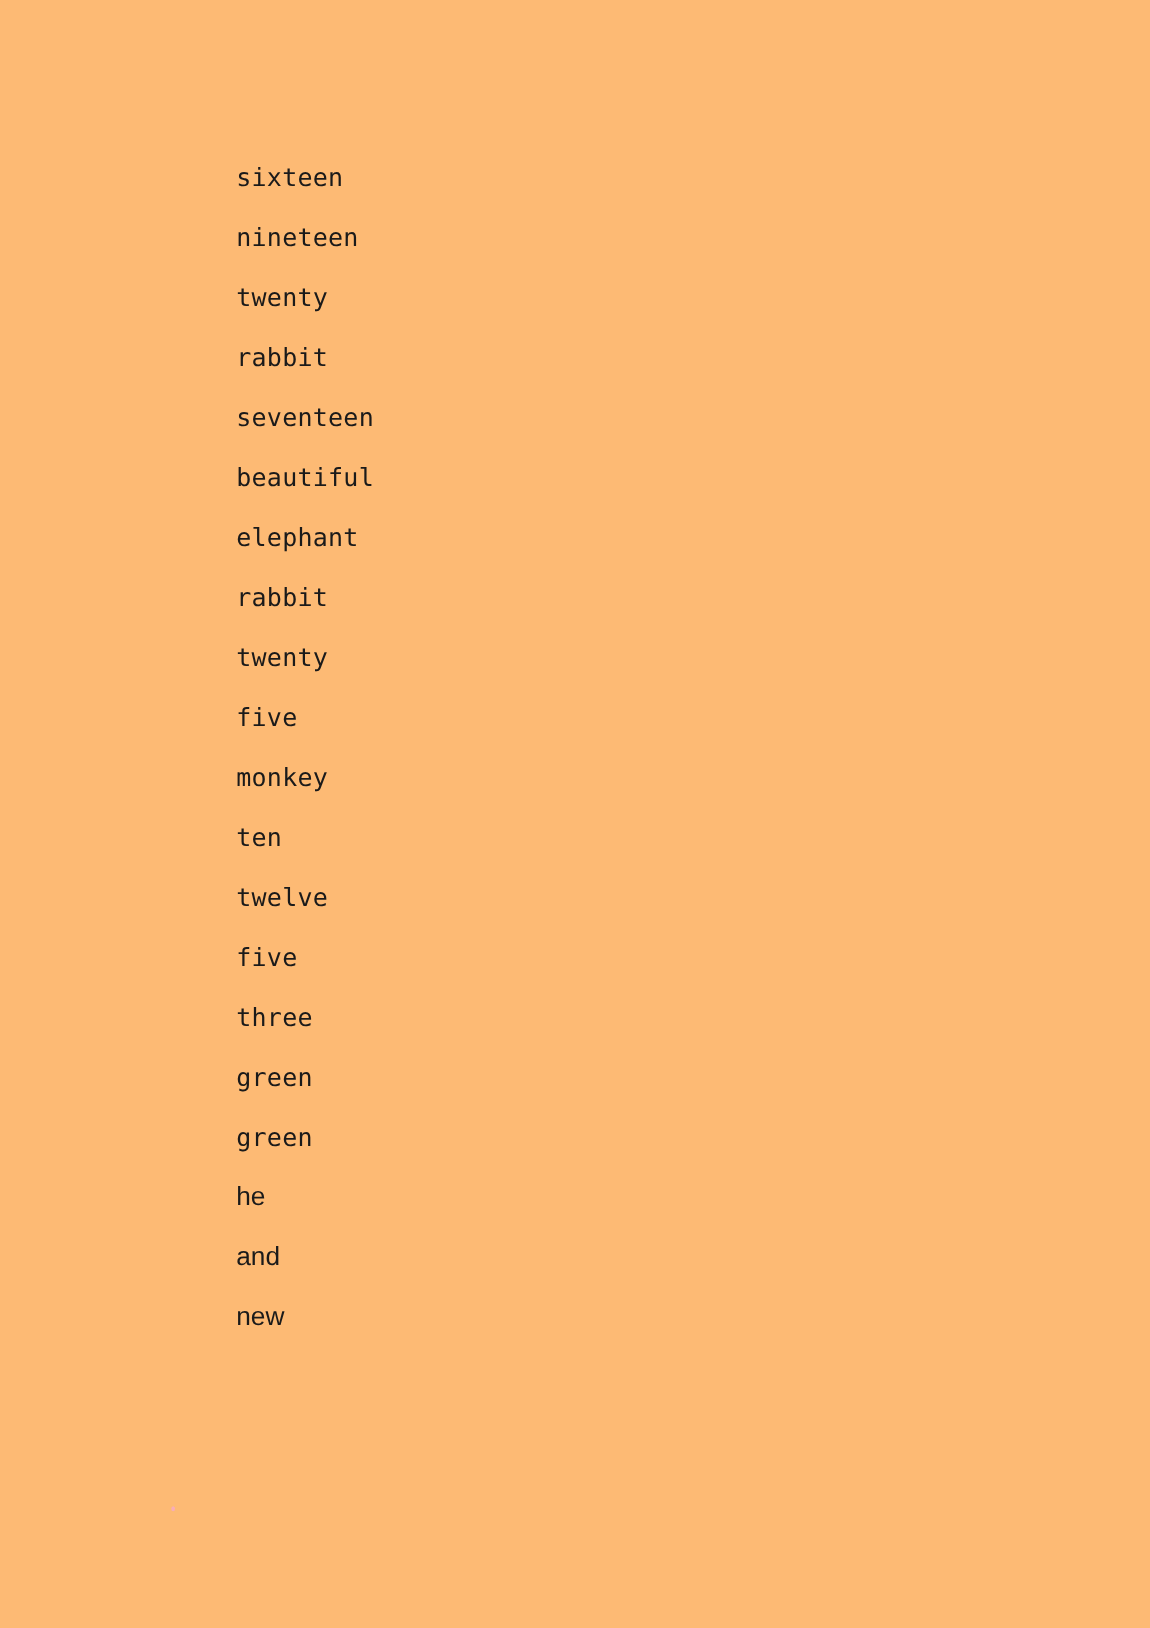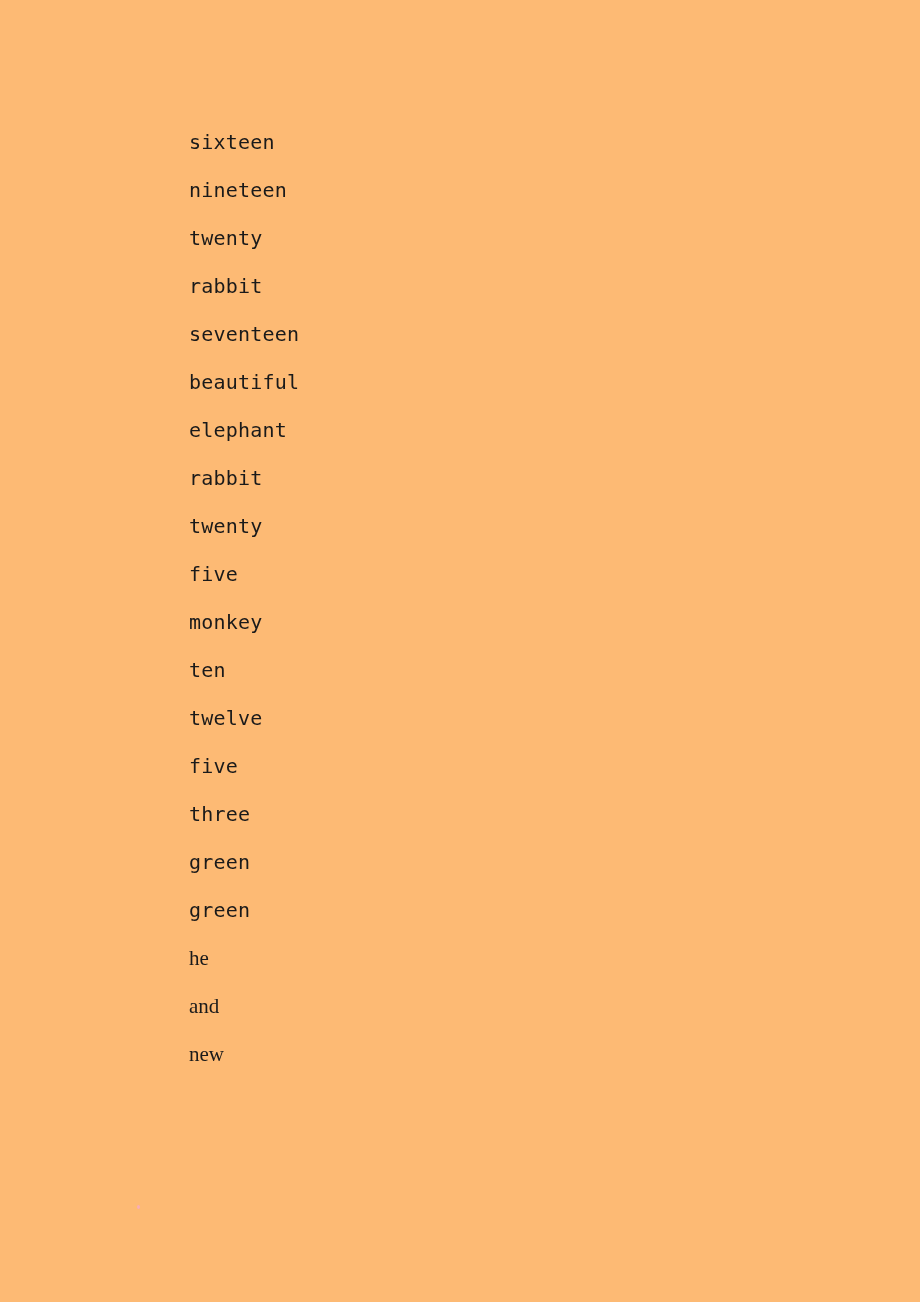--- a/index.html
+++ b/index.html
@@ -33,21 +33,21 @@
     font-family: "DejaVu Sans Mono", "Liberation Mono", monospace;
     font-size: 20px;
     font-weight: normal;
     color: #1a1a1a;
     letter-spacing: 0.2px;
     white-space: nowrap;
   }
 
   
   .word-item.serif-fallback {
-    font-family: Liberation Serif, serif;
+    font-family: Liberation Sans, sans-serif;
     font-size: 21px;
     letter-spacing: 0;
   }
 
   .scan-speck {
     position: absolute;
     left: 137px;
     top: 1205px;
     width: 3px;
     height: 4px;

